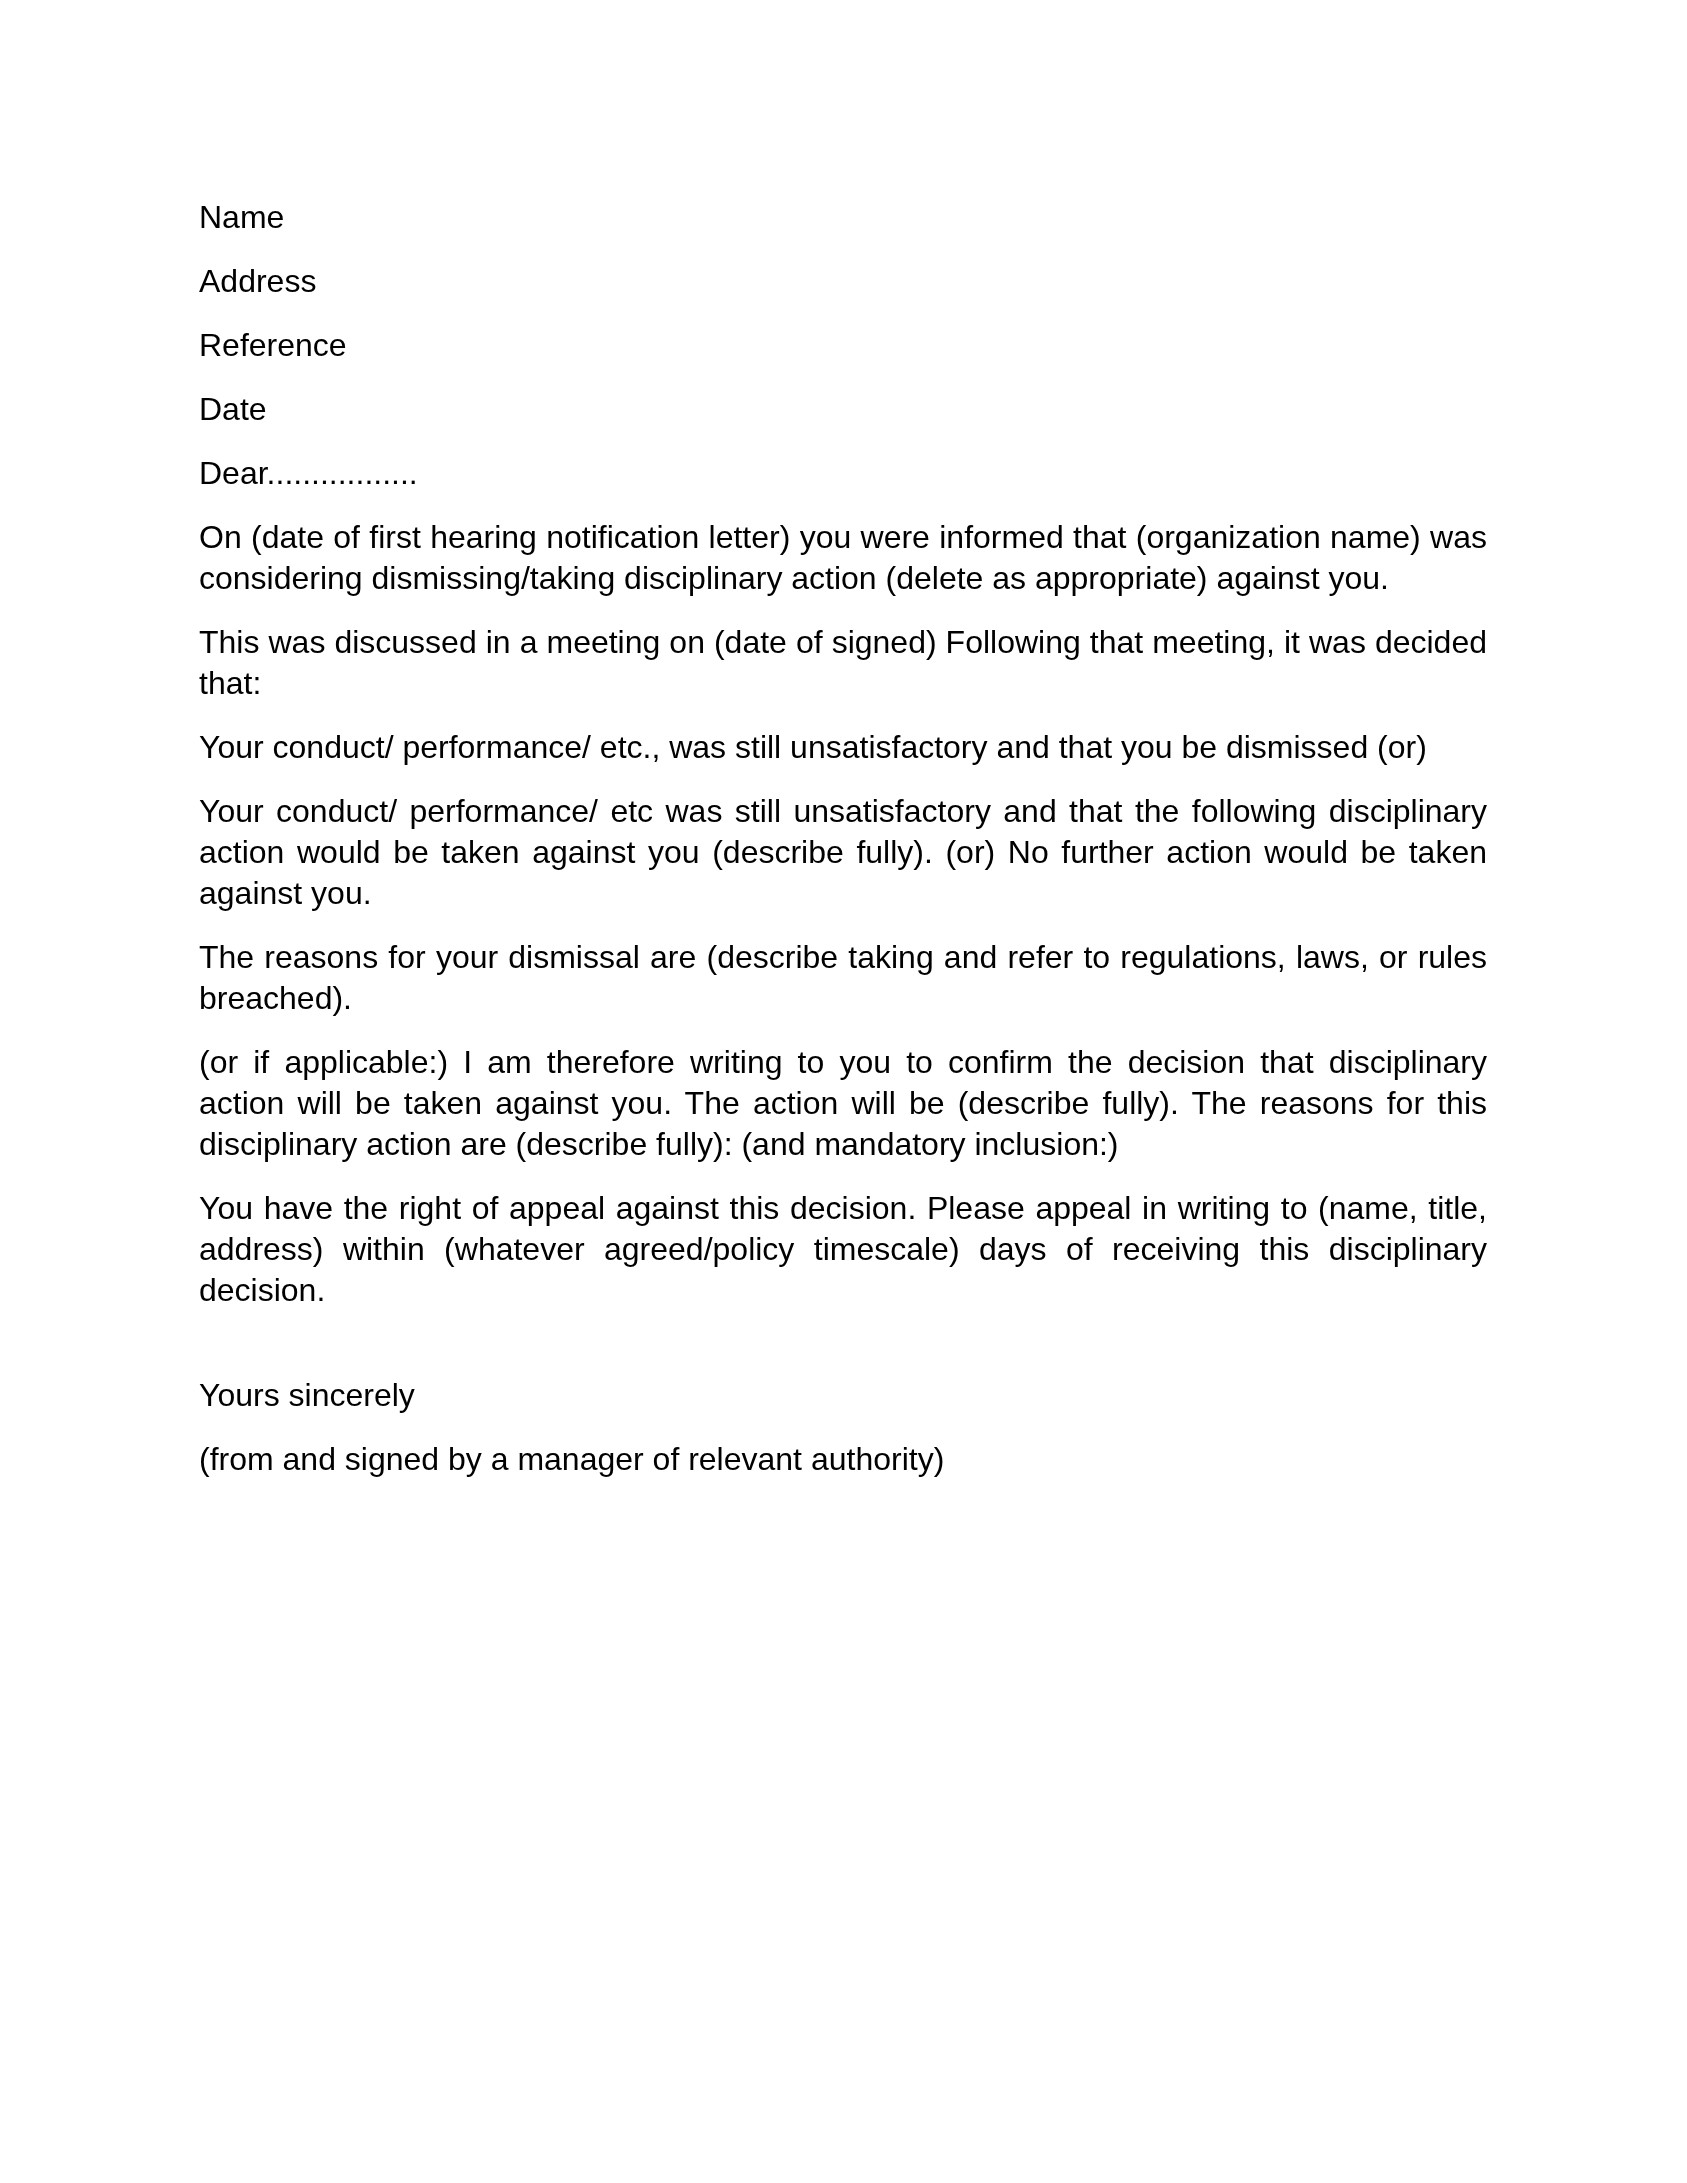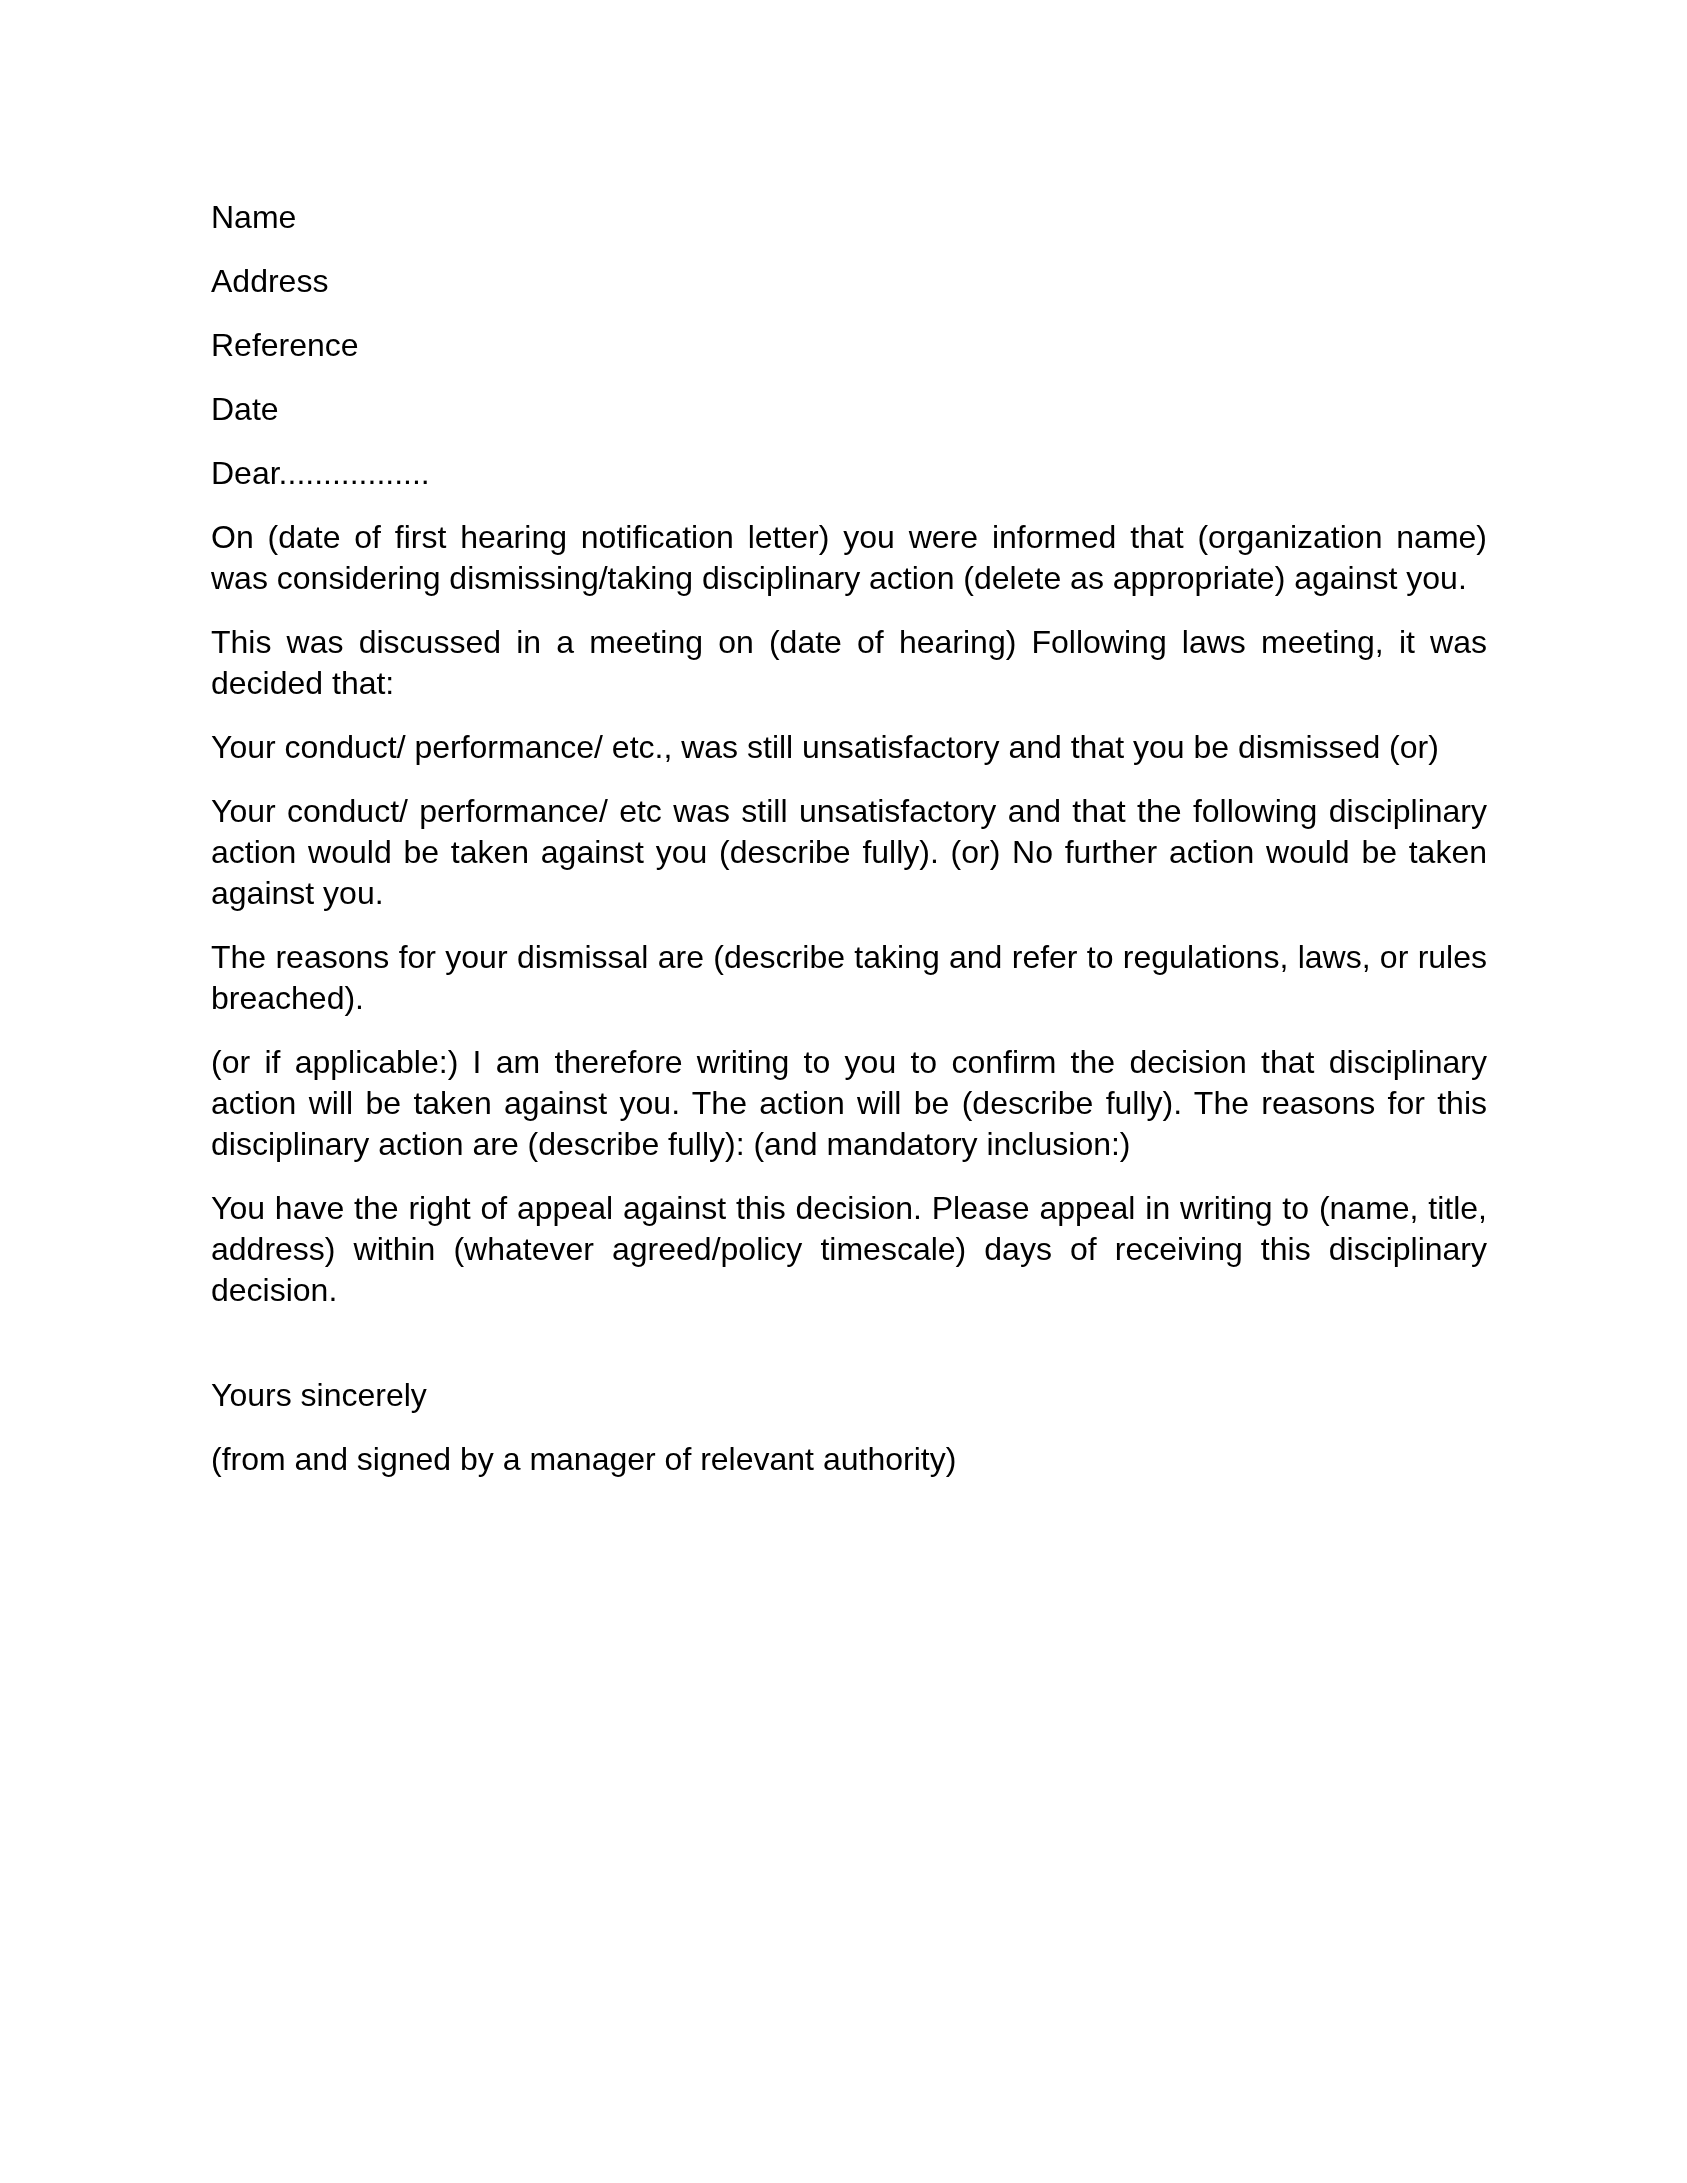--- a/index.html
+++ b/index.html
@@ -17,21 +17,21 @@
     box-sizing: border-box;
     width: 1687px;
     height: 2184px;
     padding: 197px 200px 0 199px;
     background: #ffffff;
     color: #000000;
     font-size: 32px;
     line-height: 41px;
   }
   .para {
-    margin: 0 0 23px 12px;
+    margin: 0 0 23px 0;
     white-space: pre-wrap;
   }
   .body-para {
     text-align: justify;
   }
   .closing-para {
     margin-top: 64px;
   }
 </style>
 </head>
@@ -44,21 +44,21 @@
   <p class="para">Address</p>
 
   <p class="para">Reference</p>
 
   <p class="para">Date</p>
 
   <p class="para">Dear.................</p>
 
   <p class="para body-para">On (date of first hearing notification letter) you were informed that (organization name) was considering dismissing/taking disciplinary action (delete as appropriate) against you.</p>
 
-  <p class="para body-para">This was discussed in a meeting on (date of hearing) Following laws meeting, it was decided that:</p>
+  <p class="para body-para">This was discussed in a meeting on (date of signed) Following that meeting, it was decided that:</p>
 
   <p class="para body-para">Your conduct/ performance/ etc., was still unsatisfactory and that you be dismissed (or)</p>
 
   <p class="para body-para">Your conduct/ performance/ etc was still unsatisfactory and that the following disciplinary action would be taken against you (describe fully). (or) No further action would be taken against you.</p>
 
 
   <p class="para body-para">The reasons for your dismissal are (describe taking and refer to regulations, laws, or rules breached).</p>
 
   <p class="para body-para">(or if applicable:) I am therefore writing to you to confirm the decision that disciplinary action will be taken against you. The action will be (describe fully). The reasons for this disciplinary action are (describe fully): (and mandatory inclusion:)</p>
 

